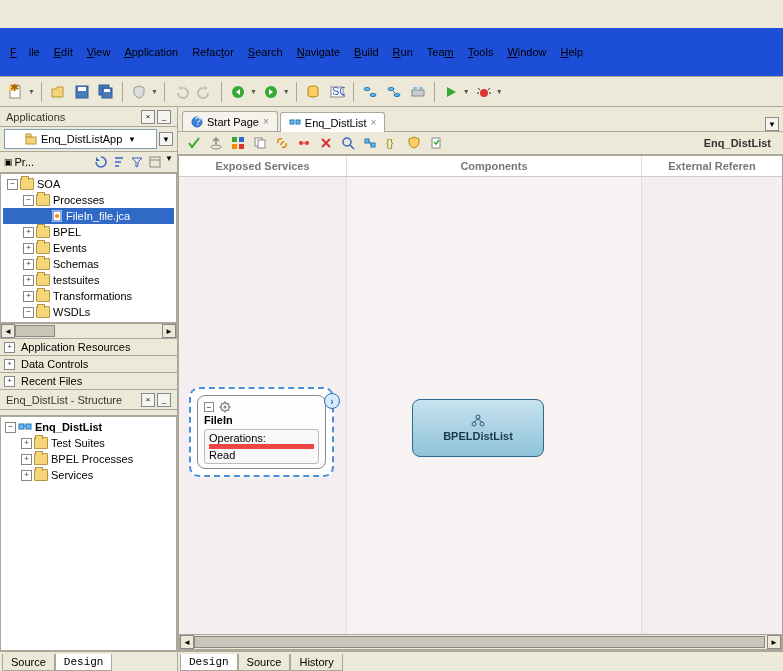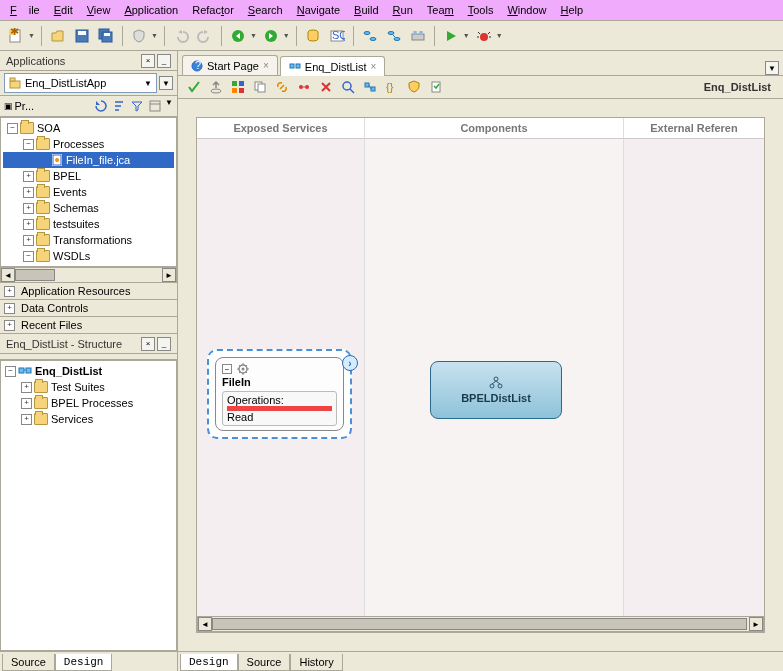--- a/index.html
+++ b/index.html
@@ -1,19 +1,19 @@
 <!DOCTYPE html>
 <html><head>
 <meta charset="utf-8">
 <style>
 * { box-sizing: border-box; margin: 0; padding: 0; font-family: "Segoe UI", Tahoma, sans-serif; font-size: 11px; }
 body { background: #ece9d8; width: 783px; height: 671px; overflow: hidden; display: flex; flex-direction: column; }
 
 
-.menubar { background: #f0abfc; display: flex; gap: 2px; padding: 2px 4px; border-bottom: 1px solid #aca899; }
+.menubar { background: #1d4ed8; display: flex; gap: 2px; padding: 16px 4px; border-bottom: 1px solid #aca899; margin-top: 28px; }
 .menubar span { padding: 2px 6px; cursor: default; }
 .menubar span u { text-decoration: underline; }
 
 
 .maintoolbar { background: #ece9d8; display: flex; align-items: center; gap: 4px; padding: 3px 6px; border-bottom: 1px solid #aca899; height: 30px; }
 .tbtn { width: 20px; height: 20px; display: inline-flex; align-items: center; justify-content: center; border: 1px solid transparent; }
 .sep { width: 1px; height: 20px; background: #aca899; margin: 0 2px; }
 .dropdown-arrow { font-size: 7px; color: #555; margin-left: -2px; }
 
 
@@ -22,21 +22,21 @@
 .rightcol { flex: 1; display: flex; flex-direction: column; background: #ece9d8; }
 
 
 .panelhdr { background: #ece9d8; padding: 2px 6px; border-bottom: 1px solid #aca899; display: flex; align-items: center; justify-content: space-between; height: 20px; }
 .panelhdr .title { color: #333; }
 .panelhdr .ctrls { display: flex; gap: 2px; }
 .minibox { width: 14px; height: 14px; border: 1px solid #888; background: #f5f5f0; display: inline-flex; align-items: center; justify-content: center; font-size: 8px; }
 
 
 .appselrow { display: flex; align-items: center; gap: 2px; padding: 2px 4px; border-bottom: 1px solid #aca899; }
-.appsel { flex: 1; border: 1px solid #7f9db9; background: #fff; padding: 1px 4px; display: flex; align-items: center; gap: 4px; height: 20px; }
+.appsel { flex: 1; border: 1px solid #7f9db9; background: #fff; padding: 1px 20px; display: flex; align-items: center; gap: 4px; height: 20px; }
 
 
 .projtb { display: flex; align-items: center; gap: 2px; padding: 2px 4px; border-bottom: 1px solid #aca899; }
 
 
 .tree { flex: 1; background: #fff; border: 1px solid #aca899; margin: 0; overflow: auto; padding: 2px; }
 .treerow { display: flex; align-items: center; height: 16px; white-space: nowrap; }
 .treerow .sp { display: inline-block; }
 .expander { width: 11px; height: 11px; border: 1px solid #888; background: #fff; display: inline-flex; align-items: center; justify-content: center; font-size: 8px; line-height: 1; margin-right: 2px; color: #333; }
 .foldericon { width: 14px; height: 12px; background: #f5d47a; border: 1px solid #b89640; margin-right: 3px; border-radius: 1px; position: relative; }
@@ -59,21 +59,21 @@
 .etab { display: flex; align-items: center; gap: 4px; padding: 2px 8px; border: 1px solid #aca899; border-bottom: none; background: #f5f3eb; margin-right: 2px; border-radius: 3px 3px 0 0; height: 20px; }
 .etab.active { background: #fff; position: relative; top: 1px; }
 .etab .close { color: #888; font-size: 10px; }
 
 
 .editortb { display: flex; align-items: center; padding: 2px 6px; border-top: 1px solid #aca899; border-bottom: 1px solid #aca899; background: #ece9d8; height: 24px; gap: 2px; justify-content: space-between; }
 .editortb .left { display: flex; gap: 2px; align-items: center; }
 .editortitle { font-weight: bold; color: #333; padding-right: 6px; }
 
 
-.canvaswrap { flex: 1; display: flex; flex-direction: column; background: #fff; border: 1px solid #aca899; margin: 18px; }
+.canvaswrap { flex: 1; display: flex; flex-direction: column; background: #fff; border: 1px solid #aca899; margin: 0; }
 .canvashdr { display: flex; border-bottom: 1px solid #ccc; }
 .canvascol { text-align: center; padding: 4px; font-weight: bold; color: #777; border-right: 1px solid #ddd; }
 .canvasbody { flex: 1; display: flex; position: relative; background: #f7f3f3; }
 .lane { border-right: 1px solid #ddd; position: relative; }
 .lane.exposed { background: #f4eef0; }
 .lane.components { background: #f7f3f3; }
 .lane.external { background: #f4eef0; }
 
 
 .filecomp { position: absolute; left: 10px; top: 210px; width: 145px; border: 2px dashed #4a90d9; border-radius: 10px; background: #fff; padding: 6px; }

